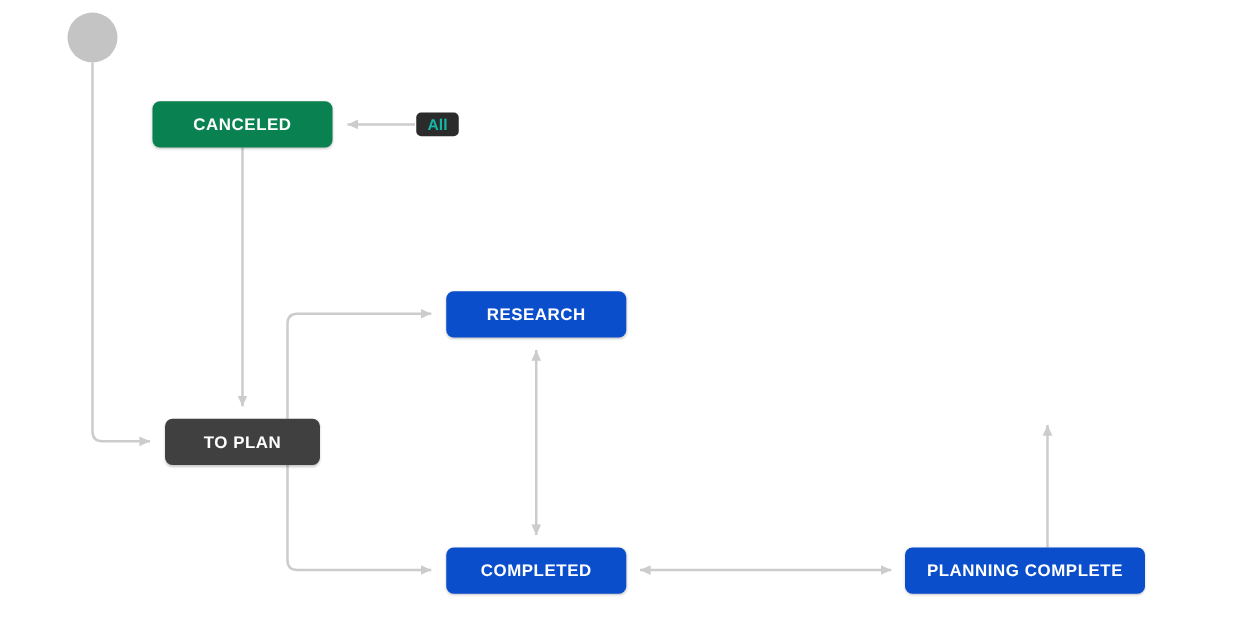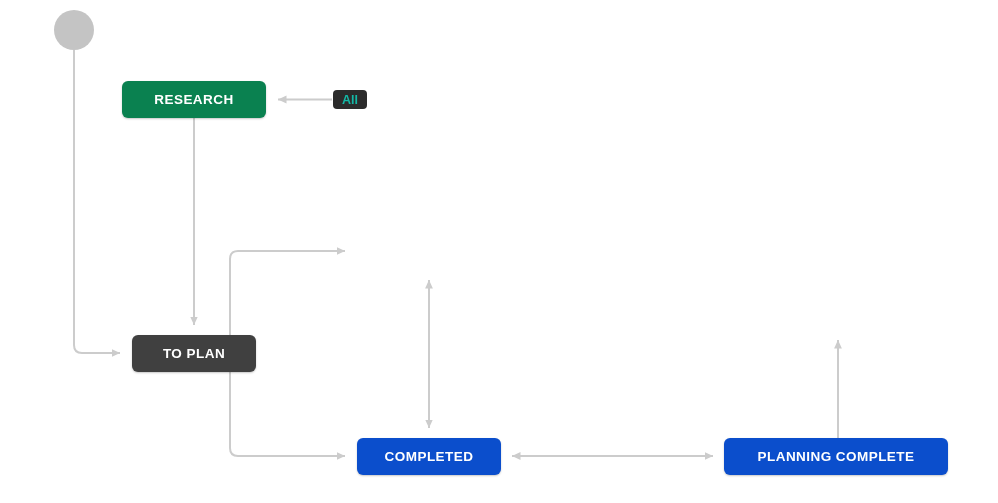--- a/index.html
+++ b/index.html
@@ -94,34 +94,37 @@
 
       <path d="M512,456 L713,456" marker-start="url(#ah-start)" marker-end="url(#ah-right)"></path>
 
       <path d="M838,438 L838,340" marker-end="url(#ah-right)"></path>
     </g>
   </svg>
 
   <div class="start-dot" style="left:54px; top:10px; width:40px; height:40px;"></div>
 
   <div class="node" style="left:122px; top:81px; width:144px; height:37px; background:#0a8150;">
-    <span>RESEARCH</span>
+    <span>CANCELED</span>
   </div>
 
   <div class="node" style="left:132px; top:335px; width:124px; height:37px; background:#404040;">
     <span>TO PLAN</span>
   </div>
 
+  <div class="node" style="left:357px; top:233px; width:144px; height:37px; background:#0b4ecc;">
+    <span>RESEARCH</span>
+  </div>
 
 
   <div class="node" style="left:357px; top:438px; width:144px; height:37px; background:#0b4ecc;">
     <span>COMPLETED</span>
   </div>
 
-  <div class="node" style="left:724px; top:438px; width:224px; height:37px; background:#0b4ecc;">
+  <div class="node" style="left:724px; top:438px; width:192px; height:37px; background:#0b4ecc;">
     <span>PLANNING COMPLETE</span>
   </div>
 
   <div class="badge" style="left:333px; top:90px; min-width:34px;">
     <span>All</span>
   </div>
 
 </div>
 
 </body></html>

